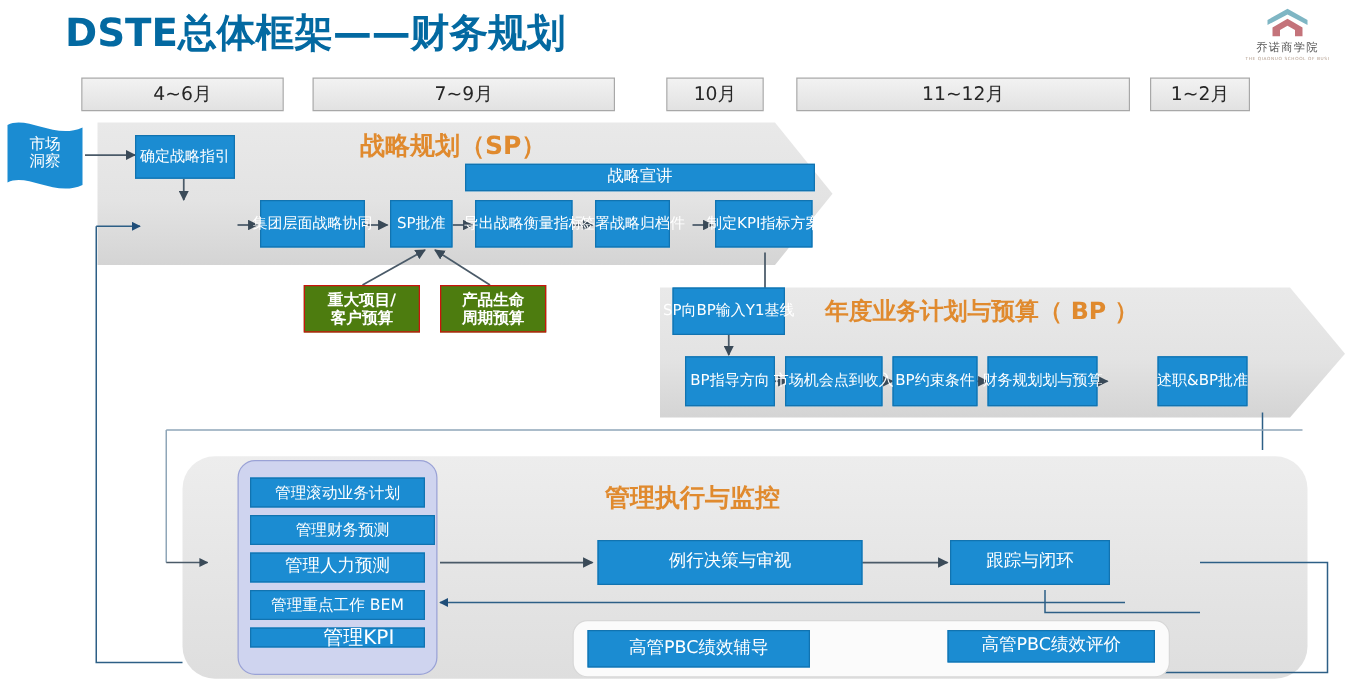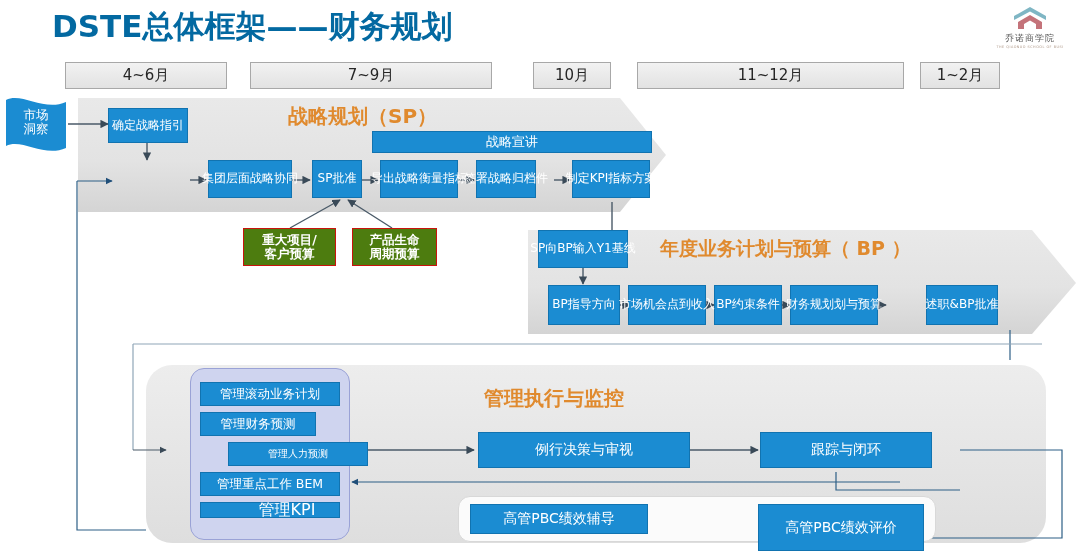--- a/index.html
+++ b/index.html
@@ -276,41 +276,41 @@
     <span>BP批准</span>
   </div>
 
   <div class="bandtitle" style="left:484px;top:385px;font-size:20px;">管理执行与监控</div>
 
   <div class="mgmt-pill" style="left:190px;top:368px;width:160px;height:172px;"></div>
 
   <div class="bluebox" style="left:200px;top:382px;width:140px;height:24px;font-size:12.5px;">
     <span>管理滚动业务计划</span>
   </div>
-  <div class="bluebox" style="left:200px;top:412px;width:116px;height:24px;font-size:12.5px;">
+  <div class="bluebox" style="left:200px;top:412px;width:148px;height:24px;font-size:12.5px;">
     <span>管理财务预测</span>
   </div>
-  <div class="bluebox" style="left:200px;top:442px;width:140px;height:24px;font-size:10px;margin-left:28px;">
+  <div class="bluebox" style="left:200px;top:442px;width:140px;height:24px;font-size:14px;">
     <span>管理人力预测</span>
   </div>
   <div class="bluebox" style="left:200px;top:472px;width:140px;height:24px;font-size:12.5px;">
     <span>管理重点工作 BEM</span>
   </div>
   <div class="bluebox" style="left:200px;top:502px;width:140px;height:16px;font-size:16px;padding-left:34px;">
     <span>管理KPI</span>
   </div>
 
   <div class="bluebox" style="left:478px;top:432px;width:212px;height:36px;font-size:14px;">
     <span>例行决策与审视</span>
   </div>
-  <div class="bluebox" style="left:760px;top:432px;width:172px;height:36px;font-size:14px;">
+  <div class="bluebox" style="left:760px;top:432px;width:128px;height:36px;font-size:14px;">
     <span>跟踪与闭环</span>
   </div>
 
   <div class="outerframe" style="left:458px;top:496px;width:478px;height:46px;border-radius:12px;background:#fbfbfb;border-color:#d8d8d8;"></div>
   <div class="bluebox" style="left:470px;top:504px;width:178px;height:30px;font-size:14px;">
     <span>高管PBC绩效辅导</span>
   </div>
-  <div class="bluebox" style="left:758px;top:504px;width:166px;height:47px;font-size:14px;">
+  <div class="bluebox" style="left:758px;top:504px;width:166px;height:26px;font-size:14px;">
     <span>高管PBC绩效评价</span>
   </div>
 
 </div>
 
 </body></html>

